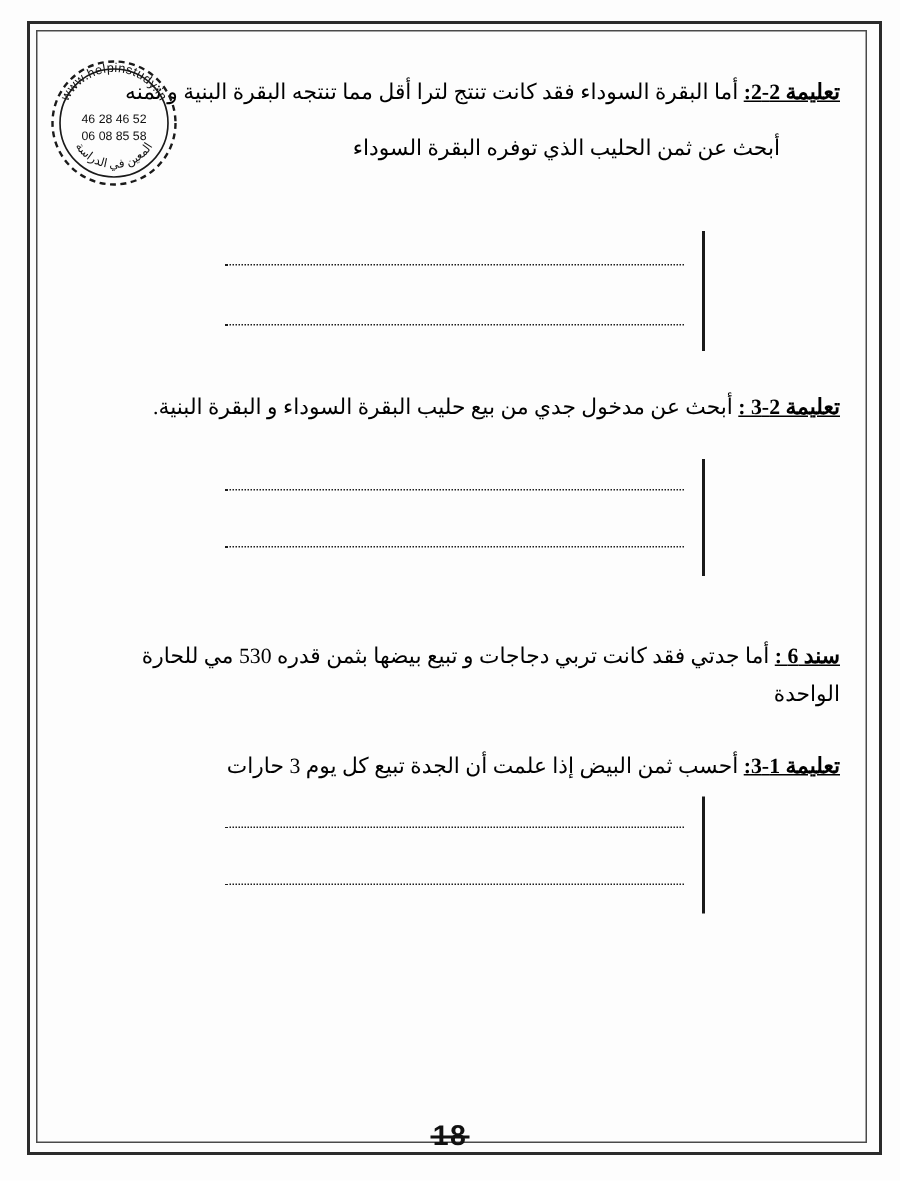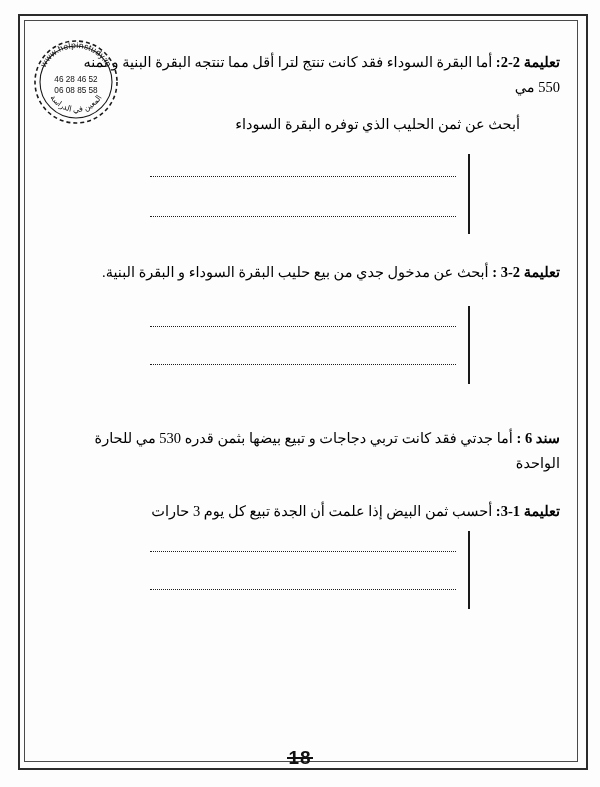--- a/index.html
+++ b/index.html
@@ -53,20 +53,21 @@
 
   
   .block { position: absolute; width: 100%; }
   .line {
     font-size: 14.5px;
     line-height: 25px;
     letter-spacing: 0;
   }
   .lead {
     font-weight: bold;
+    text-decoration: underline;
     text-align: center;
   }
 
   
   .answer {
     position: absolute;
     display: block;
   }
   .answer .vrule {
     position: absolute;
@@ -122,21 +123,20 @@
   <div class="frame-outer"></div>
   <div class="frame-inner"></div>
 
   <div class="content">
 
     <div class="block" style="top:16px;">
       <div class="line">
         <span class="lead">تعليمة 2-2:</span>
         <span>أما البقرة السوداء فقد كانت تنتج لترا أقل مما تنتجه البقرة البنية و ثمنه</span>
       </div>
-      <div class="line">550 مي</div>
       <div class="line" style="margin-top:12px; padding-right:40px;">أبحث عن ثمن الحليب الذي توفره البقرة السوداء</div>
     </div>
 
     <div class="answer" style="top:120px; right:90px; width:320px; height:80px;">
       <div class="vrule" style="height:80px;"></div>
       <div class="dots" style="top:22px; width:306px;"></div>
       <div class="dots" style="top:62px; width:306px;"></div>
     </div>
 
     <div class="block" style="top:226px;">

